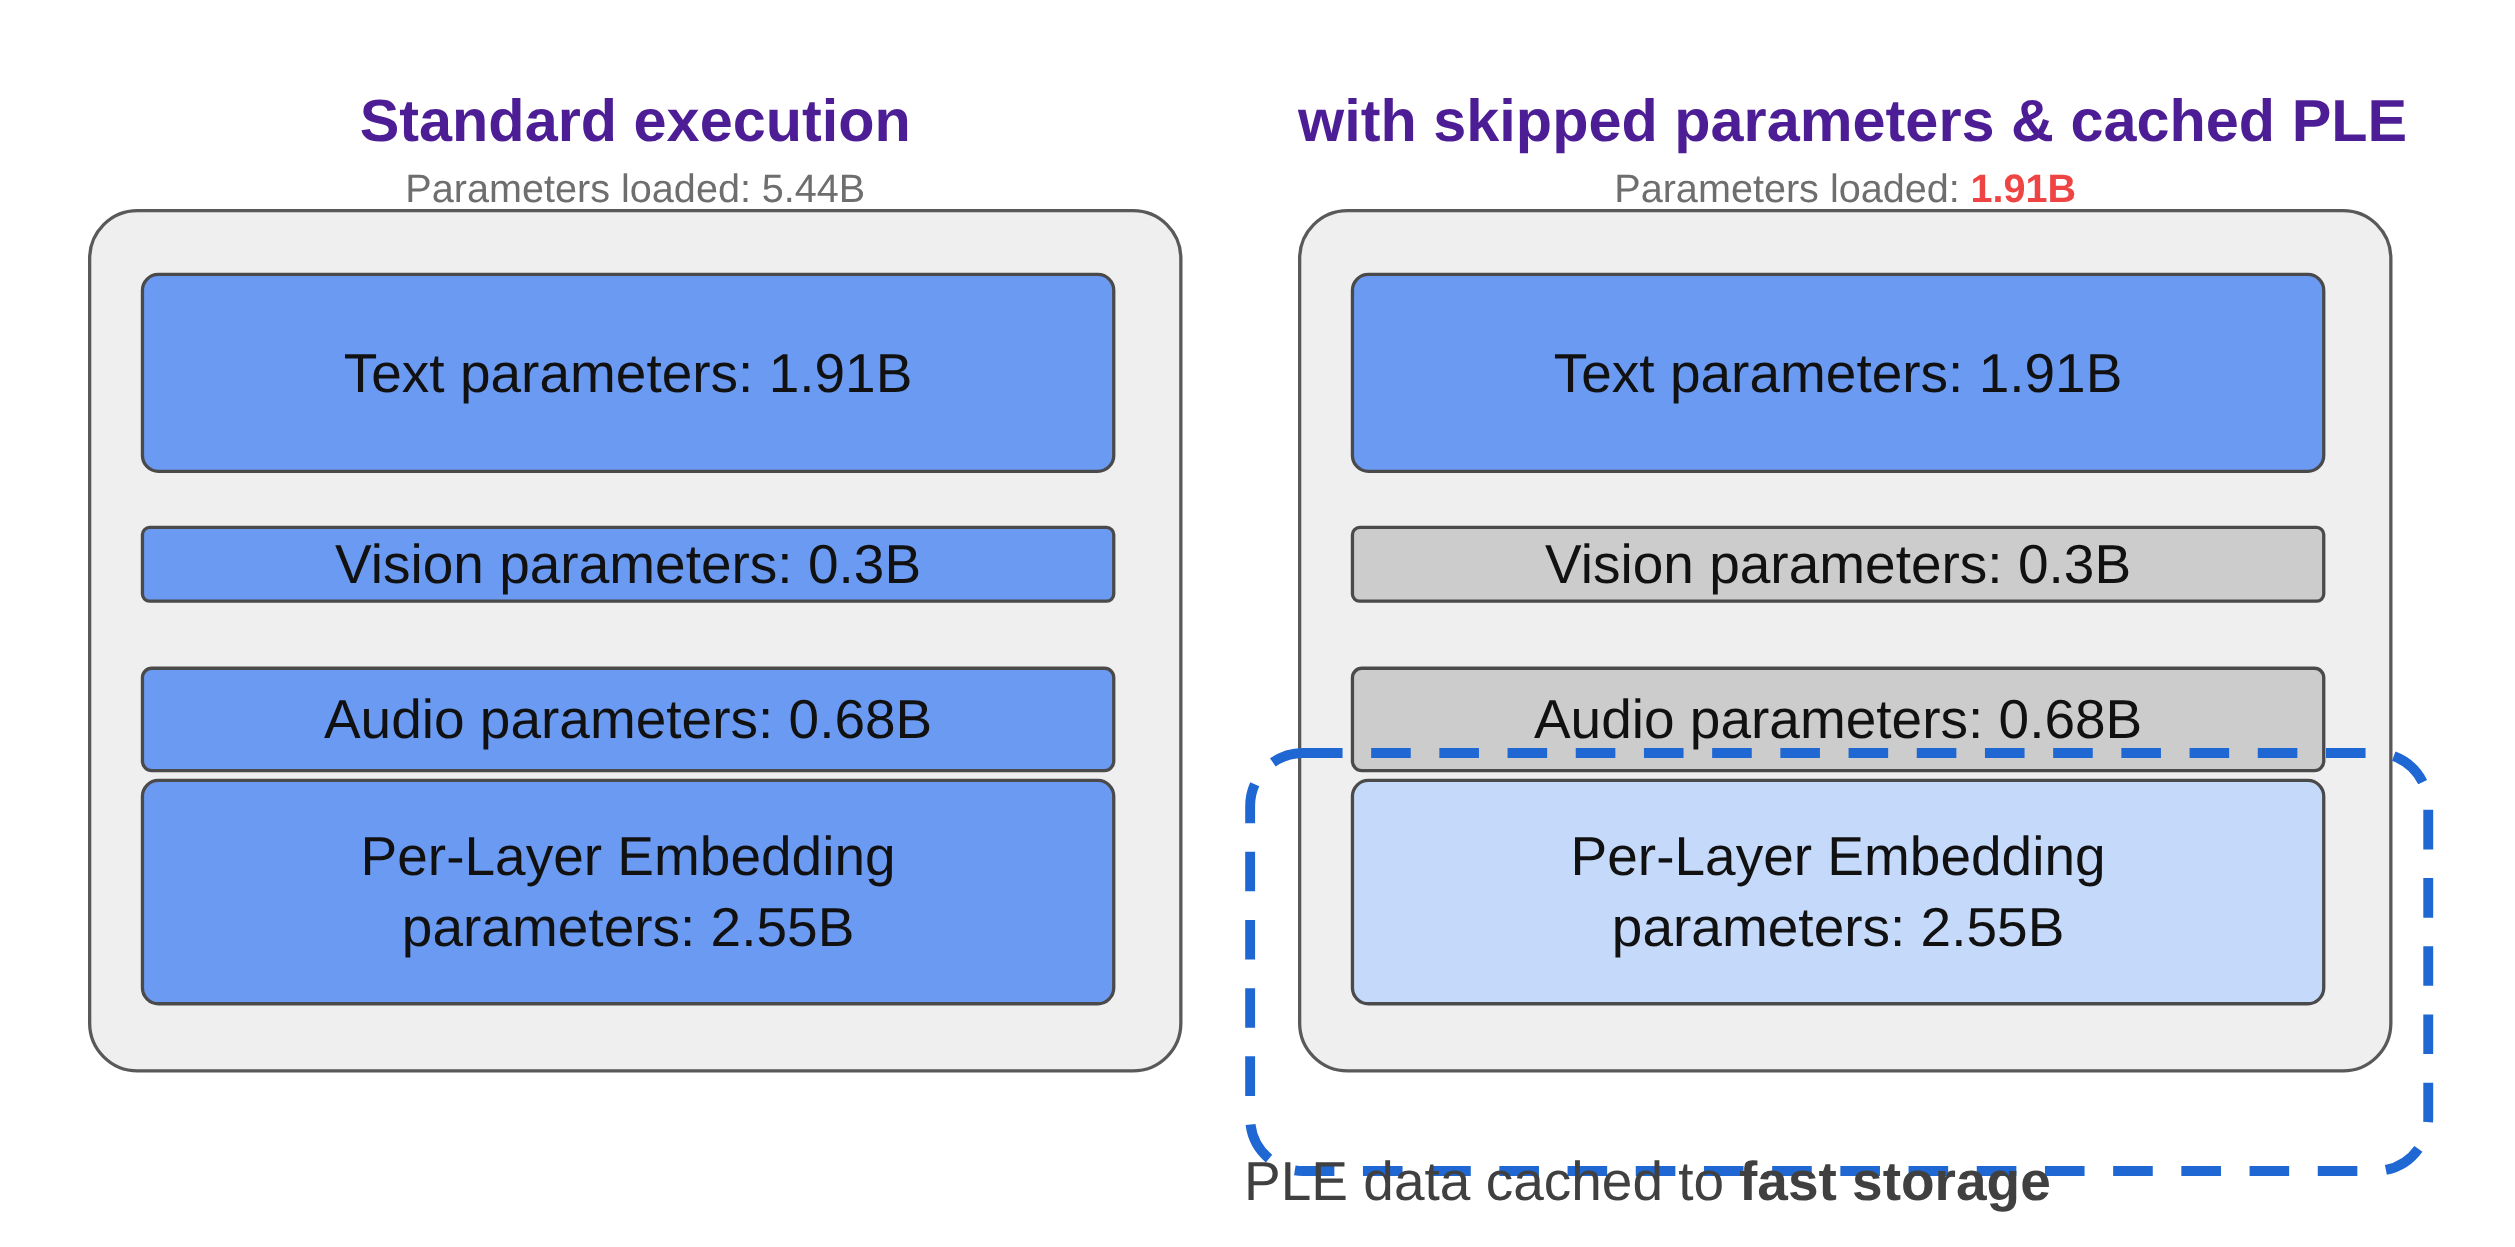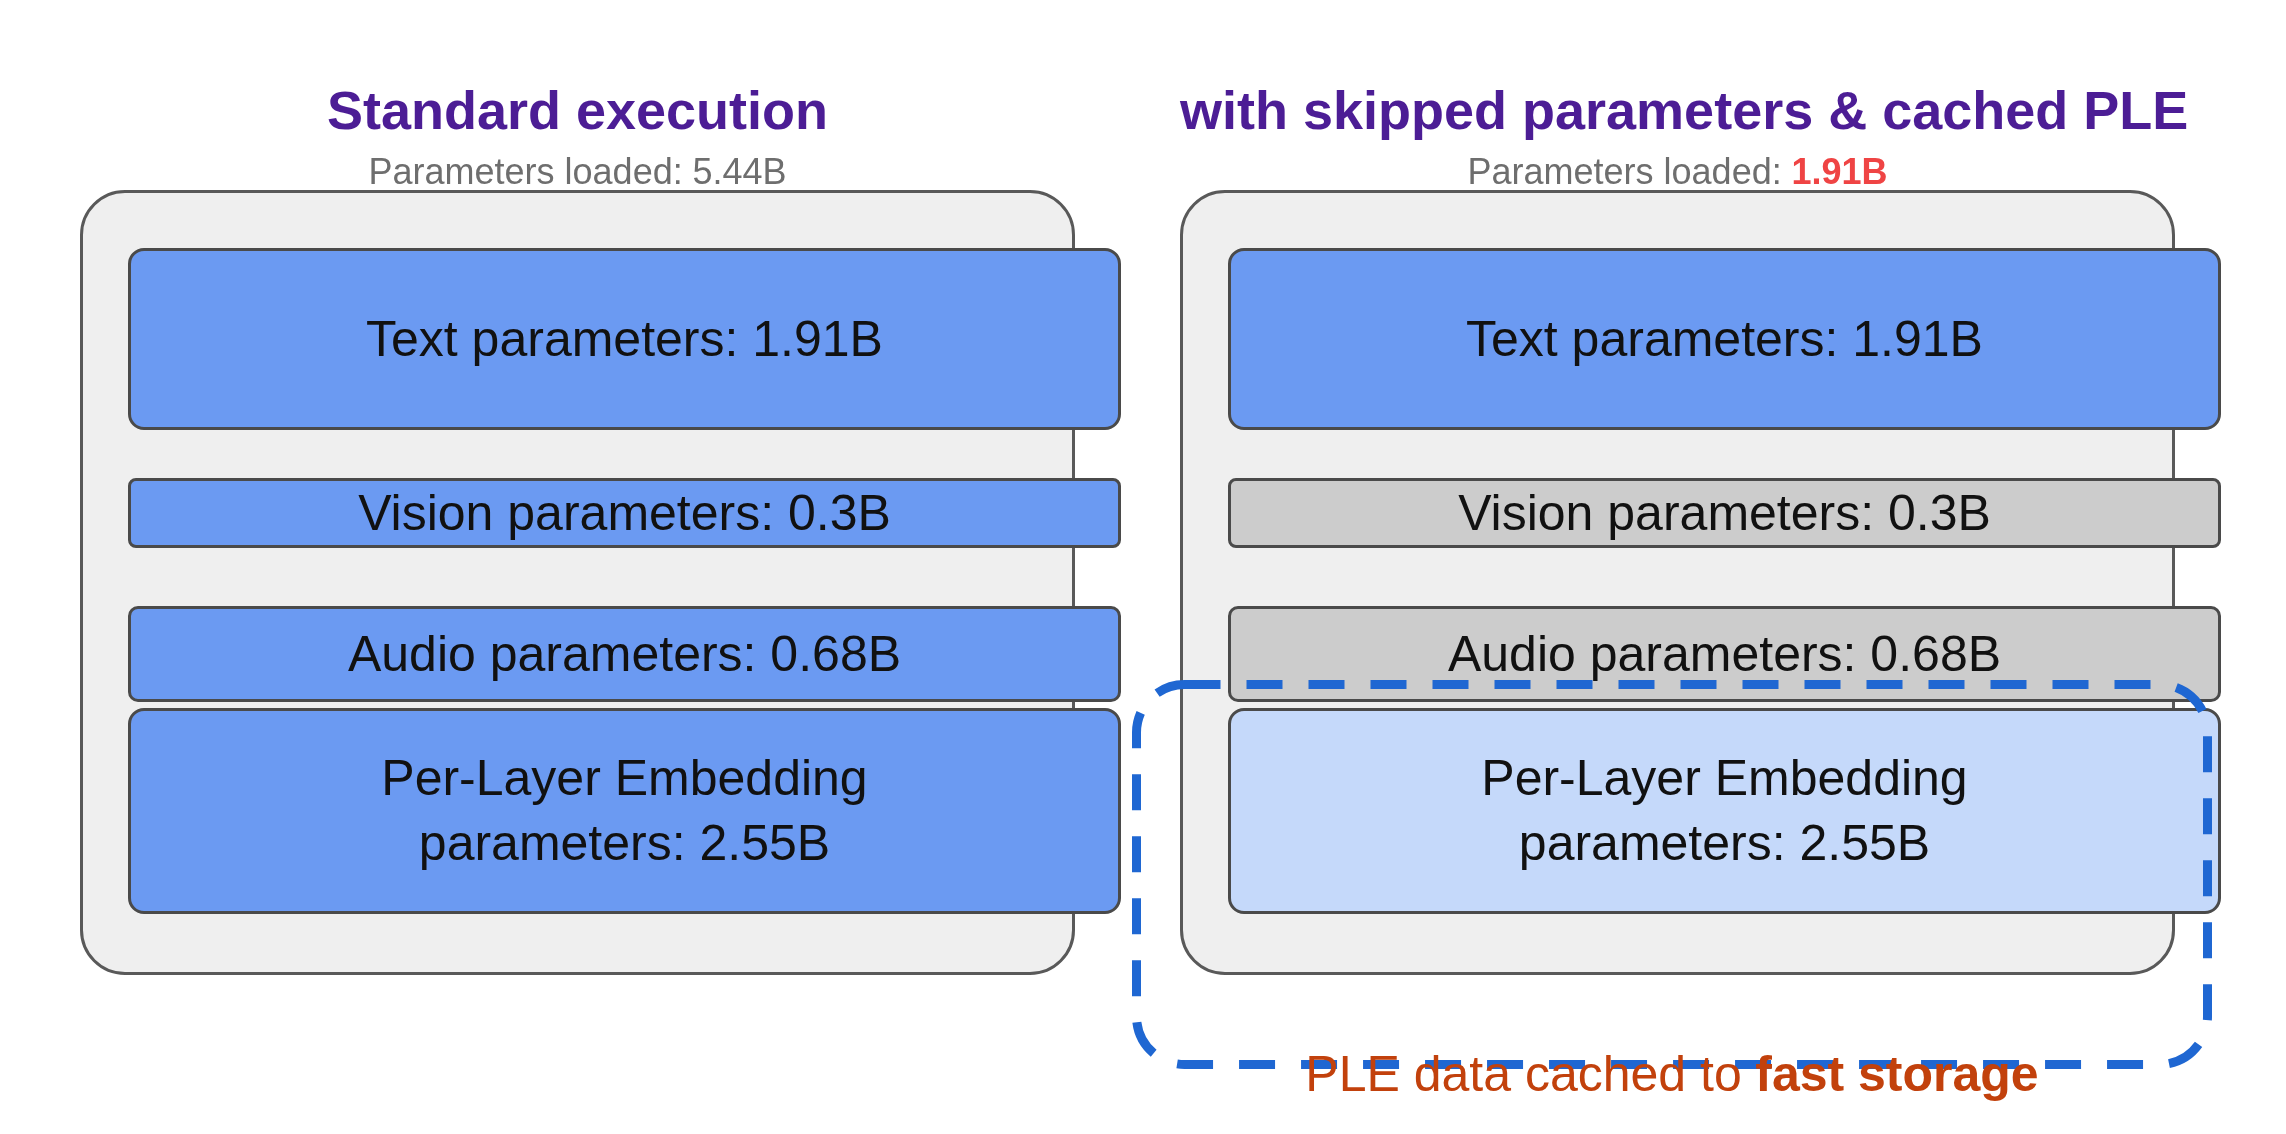--- a/index.html
+++ b/index.html
@@ -36,21 +36,21 @@
     background: #efefef;
     border: 3px solid #595959;
     border-radius: 45px;
     box-sizing: border-box;
   }
   .left-col  { left: 80px; }
   .right-col { left: 1180px; }
 
   .pbox {
     position: absolute;
-    left: 45px; width: 993px;
+    left: 45px; width: 886px;
     border: 3px solid #4a4a4a;
     box-sizing: border-box;
     display: flex; align-items: center; justify-content: center;
     text-align: center;
     font-size: 50px; color: #111111;
     line-height: 1.3;
   }
   .pbox.blue      { background: #6b9af2; }
   .pbox.gray      { background: #cccccc; }
   .pbox.lightblue { background: #c5d9fa; }
@@ -62,22 +62,21 @@
   .box-ple .pbox-label { display: inline-block; max-width: 620px; }
 
   .dash-outline {
     left: 1131px; top: 679px;
     width: 1082px; height: 391px;
     pointer-events: none;
   }
 
   .cache-note {
     left: 1131px; top: 995px; width: 1082px;
-    text-align: center;
-    font-size: 50px; color: #c2410c;
+    font-size: 50px; color: #404040;
     white-space: nowrap;
   }
   .cache-note .bold { font-weight: bold; margin-left: 0.27em; }
 </style>
 </head>
 <body>
 
 <div>
 
   <h2 class="abs panel-title left-col">Standard execution</h2>

